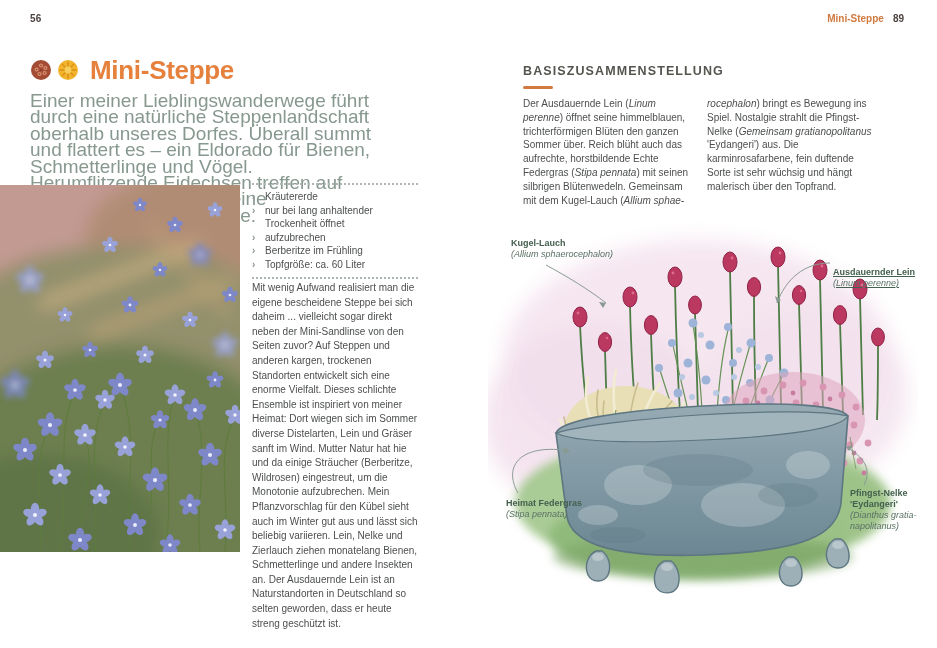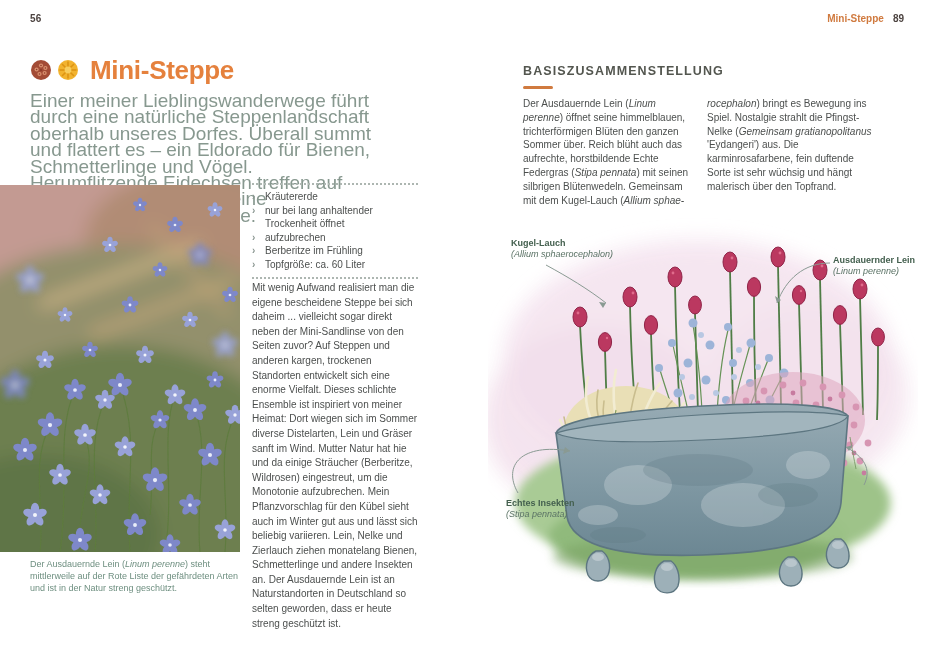--- a/index.html
+++ b/index.html
@@ -42,21 +42,21 @@
   #basis-cols{position:absolute; left:523px; top:97px; width:352px; display:flex; gap:16px;}
   .bcol{width:169px; font-size:10px; line-height:13.8px; color:#4c4f4e;}
 
   
   #illustration{position:absolute; left:488px; top:205px; width:430px; height:390px;}
   #illustration svg{position:absolute; left:0; top:0;}
   .plant-label{position:absolute; font-size:9px; line-height:11px; color:#44604f;}
   .plant-label .nm{font-weight:bold;}
   .plant-label .lt{font-style:italic; font-weight:normal; color:#5a7265;}
   #label-allium{left:23px; top:33px; width:120px;}
-  #label-lein{left:345px; top:50px; width:86px;}
+  #label-lein{left:345px; top:62px; width:86px;text-decoration:underline;}
   #label-gras{left:18px; top:293px; width:110px;}
   #label-nelke{left:362px; top:283px; width:70px;}
 </style>
 </head>
 <body>
 
 <div id="spread">
 
   <div id="folio-left" class="folio">56</div>
   <div id="running-right">
@@ -231,21 +231,20 @@
           </li>
         <li>
             <span class="bul">›</span>
             <span>Topfgröße: ca. 60 Liter</span>
           </li>
       </ul>
     </div>
     <div id="mid-body">Mit wenig Aufwand realisiert man die eigene bescheidene Steppe bei sich daheim ... vielleicht sogar direkt neben der Mini-Sandlinse von den Seiten zuvor? Auf Steppen und anderen kargen, trockenen Standorten entwickelt sich eine enorme Vielfalt. Dieses schlichte Ensemble ist inspiriert von meiner Heimat: Dort wiegen sich im Sommer diverse Distelarten, Lein und Gräser sanft im Wind. Mutter Natur hat hie und da einige Sträucher (Berberitze, Wildrosen) eingestreut, um die Monotonie aufzubrechen. Mein Pflanzvorschlag für den Kübel sieht auch im Winter gut aus und lässt sich beliebig variieren. Lein, Nelke und Zierlauch ziehen monatelang Bienen, Schmetterlinge und andere Insekten an. Der Ausdauernde Lein ist an Naturstandorten in Deutschland so selten geworden, dass er heute streng geschützt ist.</div>
   </div>
 
-  <div id="photo-caption"><span>Der Ausdauernde Lein (</span><span class="it">Linum perenne</span><span>) steht mittlerweile auf der Rote Liste der gefährdeten Arten und ist in der Natur streng geschützt.</span></div>
 
   <div id="basis-title">BASISZUSAMMENSTELLUNG</div>
   <div id="basis-rule"></div>
 
   <div id="basis-cols">
     <div class="bcol"><span>Der Ausdauernde Lein (</span><span class="it">Linum perenne</span><span>) öffnet seine himmelblauen, trichterförmigen Blüten den ganzen Sommer über. Reich blüht auch das aufrechte, horstbildende Echte Federgras (</span><span class="it">Stipa pennata</span><span>) mit seinen silbrigen Blütenwedeln. Gemeinsam mit dem Kugel-Lauch (</span><span class="it">Allium sphae-</span></div>
     <div class="bcol"><span class="it">rocephalon</span><span>) bringt es Bewegung ins Spiel. Nostalgie strahlt die Pfingst-Nelke (</span><span class="it">Gemeinsam gratianopolitanus</span><span> 'Eydangeri') aus. Die karminrosafarbene, fein duftende Sorte ist sehr wüchsig und hängt malerisch über den Topfrand.</span></div>
   </div>
 
   <div id="illustration">
@@ -486,18 +485,22 @@
 
     <div class="plant-label" id="label-allium">
       <div class="nm">Kugel-Lauch</div>
       <div class="lt">(Allium sphaerocephalon)</div>
     </div>
     <div class="plant-label" id="label-lein">
       <div class="nm">Ausdauernder Lein</div>
       <div class="lt">(Linum perenne)</div>
     </div>
     <div class="plant-label" id="label-gras">
-      <div class="nm">Echtes Insekten</div>
+      <div class="nm">Heimat Federgras</div>
       <div class="lt">(Stipa pennata)</div>
     </div>
+    <div class="plant-label" id="label-nelke">
+      <div class="nm">Pfingst-Nelke 'Eydangeri'</div>
+      <div class="lt">(Dianthus gratia-napolitanus)</div>
+    </div>
   </div>
 
 </div>
 
 </body></html>

